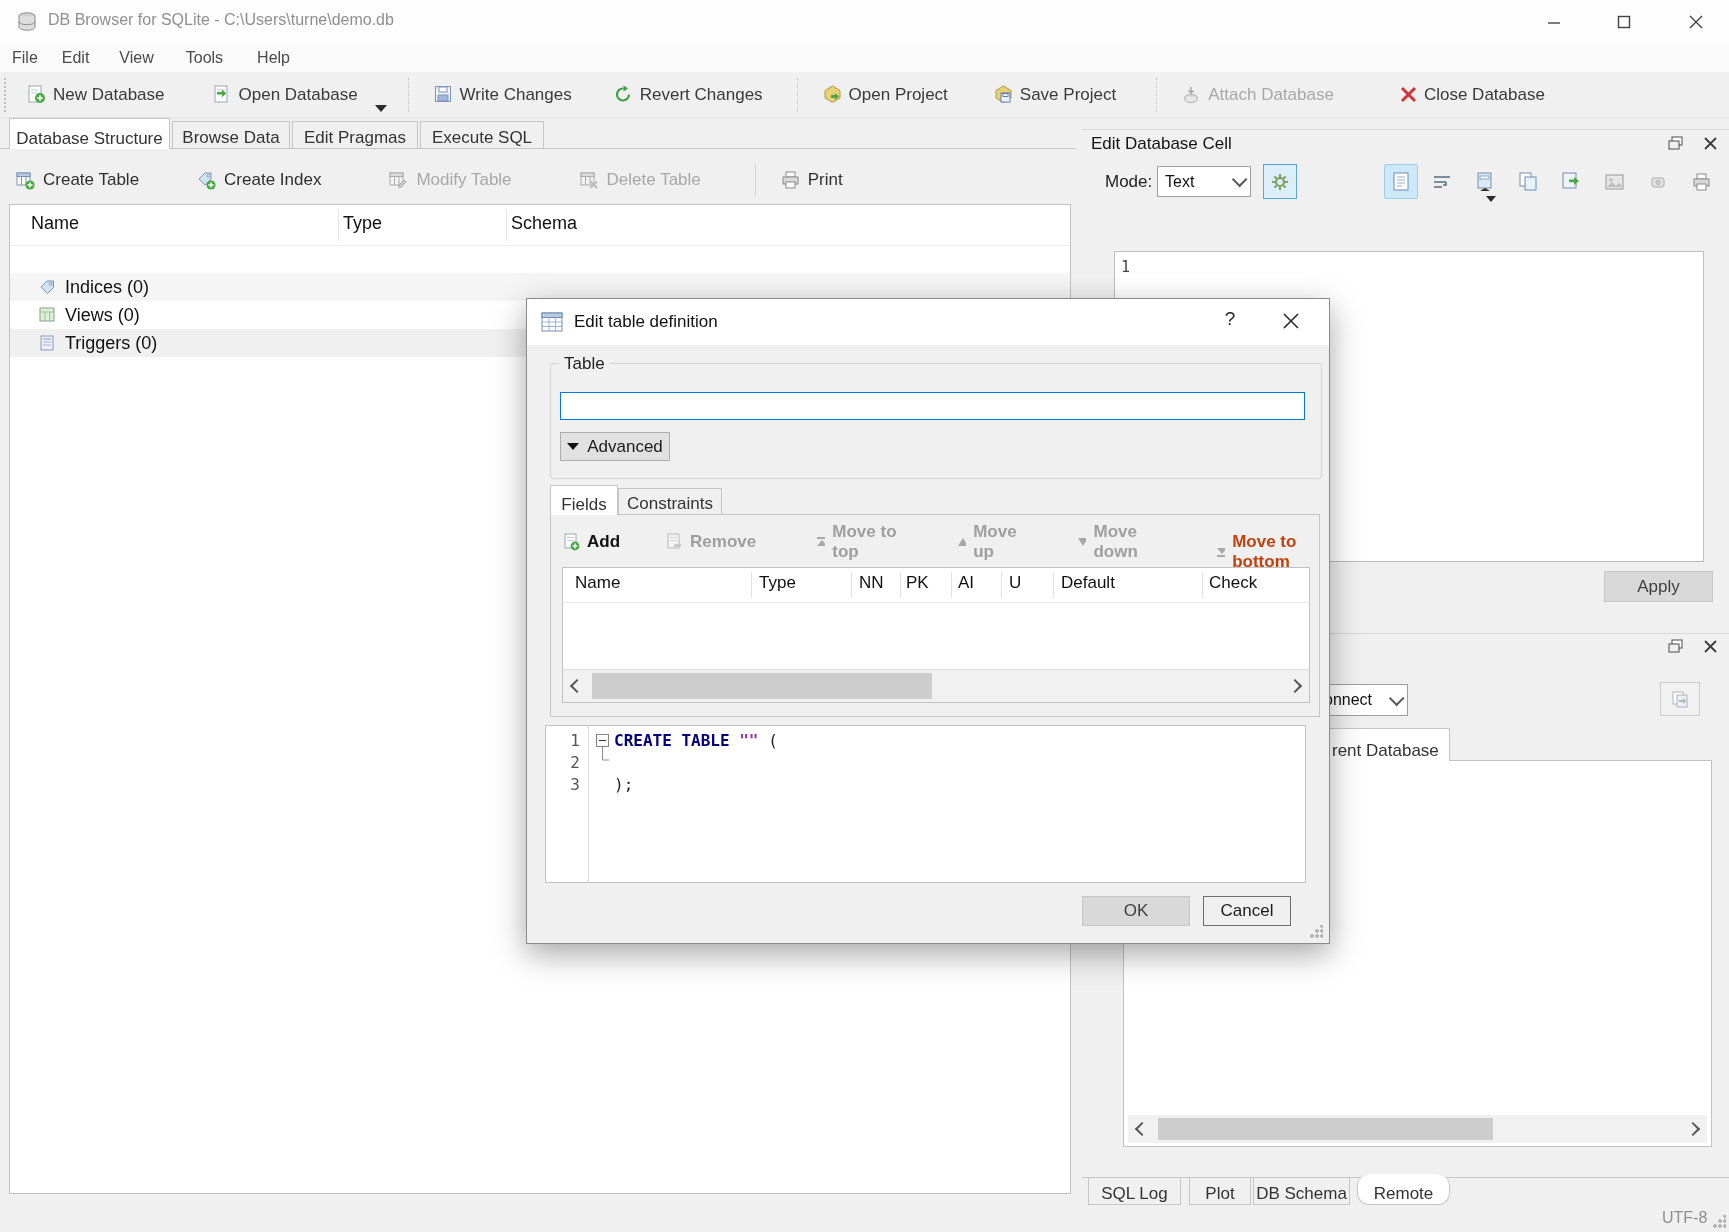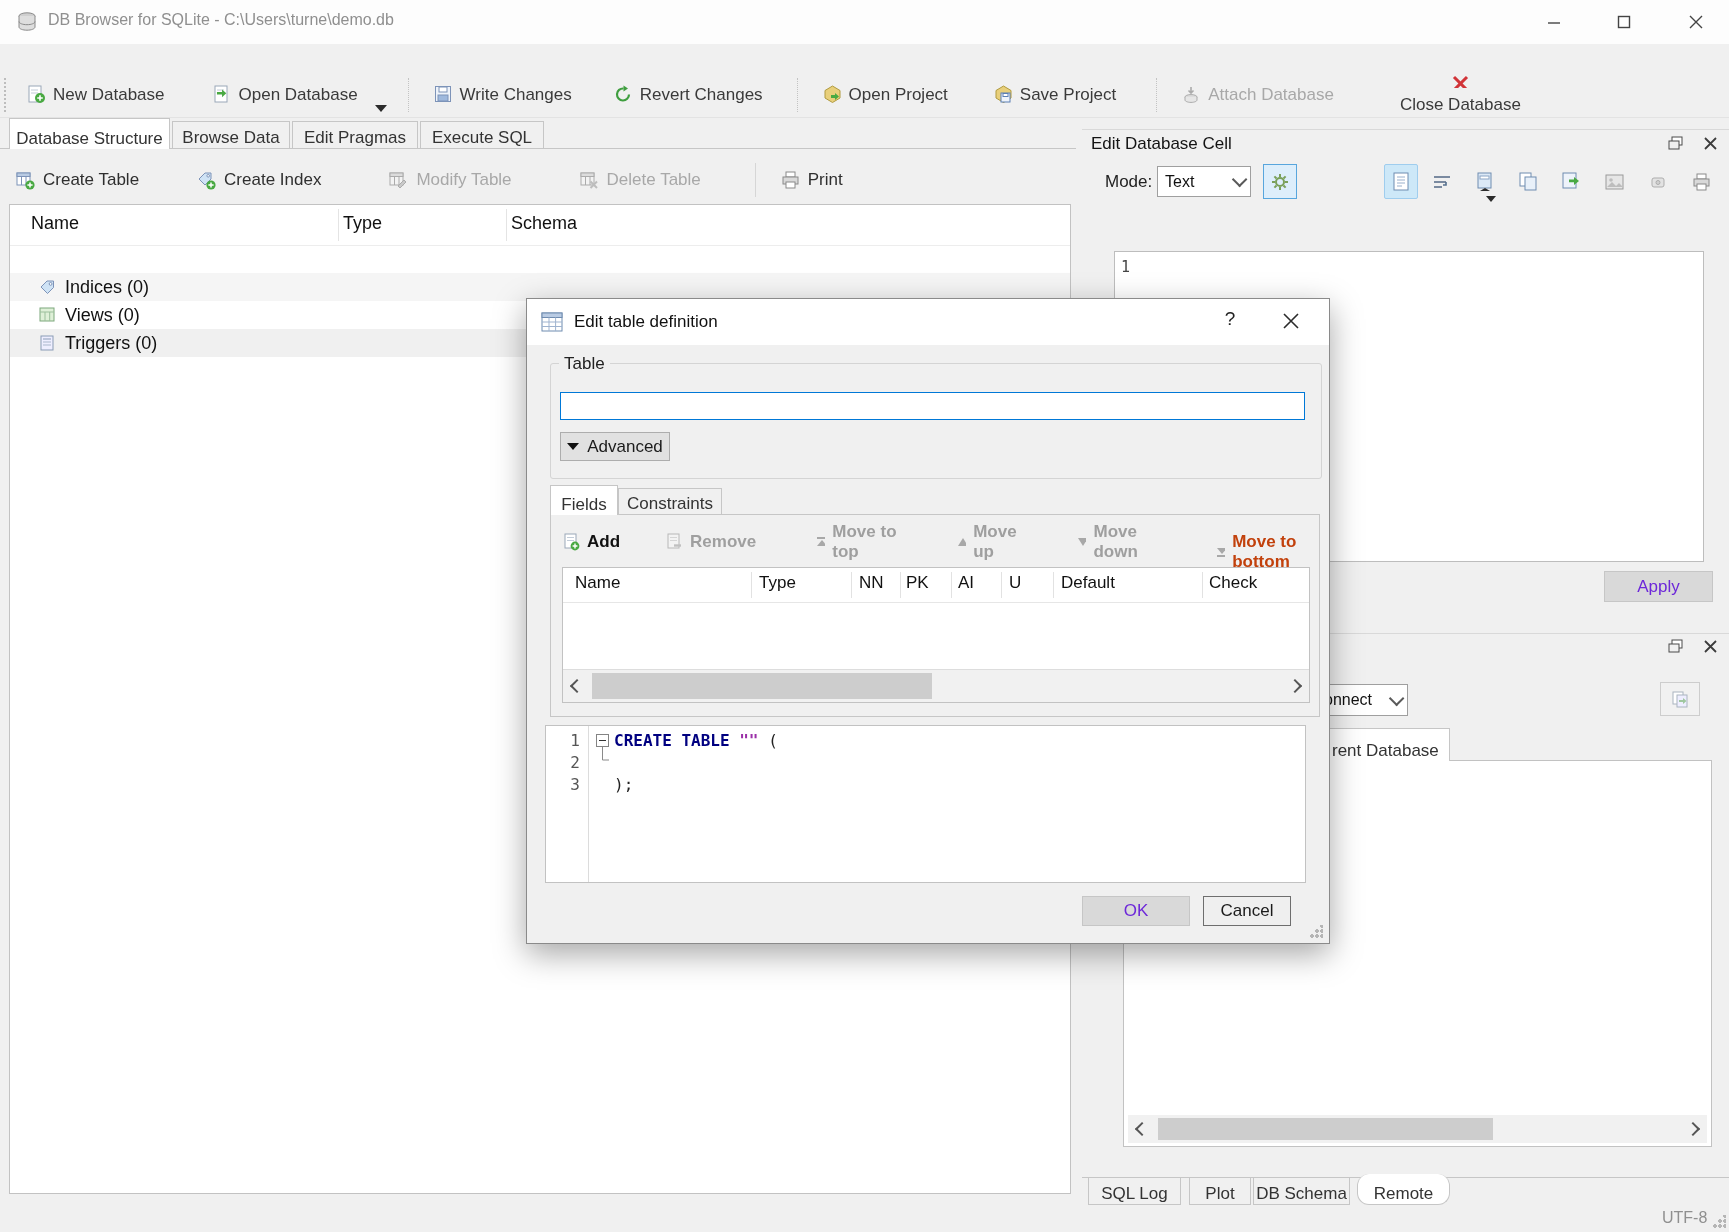--- a/index.html
+++ b/index.html
@@ -34,21 +34,21 @@
   .tree-row{position:absolute;left:0;right:0;height:28px;display:flex;align-items:center;font-size:18px;color:#111;}
   .hdiv{position:absolute;top:4px;width:1px;height:32px;background:#e4e4e4;}
   
   .dock-head{position:absolute;background:#f0f0f0;border-top:1px solid #d9d9d9;font-size:17px;color:#141414;display:flex;align-items:center;}
   .dockbtn{position:absolute;width:22px;height:20px;display:flex;align-items:center;justify-content:center;}
   .combo{position:absolute;background:#fff;border:1px solid #9f9f9f;box-sizing:border-box;display:flex;align-items:center;font-size:16px;color:#111;padding-left:7px;}
   .combo .chev{position:absolute;right:7px;width:9px;height:9px;border-right:2px solid #5a5a5a;border-bottom:2px solid #5a5a5a;transform:rotate(45deg) translateY(-3px);}
   .iconbtn{position:absolute;width:34px;height:35px;display:flex;align-items:center;justify-content:center;border-radius:2px;}
   .iconbtn.active{background:#cde8f8;border:1px solid #9fcdee;box-sizing:border-box;}
   .btn{position:absolute;box-sizing:border-box;background:#e1e1e1;border:1px solid #adadad;display:flex;align-items:center;justify-content:center;font-size:17px;color:#1b1b1b;}
-  .btn.off{background:#d9d9d9;border:1px solid #c6c6c6;color:#6d28d9;}
+  .btn.off{background:#d9d9d9;border:1px solid #c6c6c6;color:#404040;}
   
   .sb{position:absolute;background:#f1f1f1;}
   .sb .thumb{position:absolute;top:3px;bottom:3px;background:#cdcdcd;}
   .sb .arr{position:absolute;top:0;bottom:0;width:28px;display:flex;align-items:center;justify-content:center;background:#f1f1f1;color:#555;}
   .chevL{width:8px;height:8px;border-left:2px solid #555;border-bottom:2px solid #555;transform:rotate(45deg);}
   .chevR{width:8px;height:8px;border-right:2px solid #555;border-top:2px solid #555;transform:rotate(45deg);}
   
   #dialog{left:526px;top:298px;width:804px;height:646px;background:#f0f0f0;border:1px solid #8a8a8a;
           box-shadow:0 10px 30px rgba(0,0,0,.35);box-sizing:border-box;z-index:50;}
   #dlg-title{position:absolute;left:0;top:0;right:0;height:46px;background:#fff;display:flex;align-items:center;}
@@ -96,20 +96,27 @@
           <rect x="1.5" y="1.5" width="11" height="11" fill="none" stroke="#444" stroke-width="1.4"></rect>
         </svg>
       </div>
     <div class="abs winbtn" style="left:1668px;top:0;">
         <svg width="14" height="14">
           <path d="M1 1 L13 13 M13 1 L1 13" stroke="#444" stroke-width="1.4"></path>
         </svg>
       </div>
   </div>
 
+  <div class="abs row" id="menubar">
+    <span class="menu-item">File</span>
+    <span class="menu-item">Edit</span>
+    <span class="menu-item" style="margin-left:6px;">View</span>
+    <span class="menu-item" style="margin-left:8px;">Tools</span>
+    <span class="menu-item" style="margin-left:10px;">Help</span>
+  </div>
 
   <div class="abs row" id="toolbar">
     <span class="handle"></span>
     <div class="tbtn">
       <svg width="19" height="19">
           <rect x="2" y="1" width="12" height="16" fill="#fff" stroke="#9aa7b8"></rect>
           <line x1="4" y1="5" x2="11" y2="5" stroke="#c2ccd8"></line>
           <line x1="4" y1="8" x2="11" y2="8" stroke="#c2ccd8"></line>
           <circle cx="13" cy="13" r="5" fill="#49a942"></circle>
           <path d="M13 10.2v5.6M10.2 13h5.6" stroke="#fff" stroke-width="1.6"></path>
@@ -162,21 +169,21 @@
     </div>
     <span class="tsep" style="margin-left:30px;"></span>
     <div class="tbtn off">
       <svg width="19" height="19">
           <ellipse cx="9" cy="12" rx="6" ry="2.4" fill="#dcdcdc" stroke="#ababab"></ellipse>
           <path d="M3 12v3c0 1.3 2.7 2.4 6 2.4s6-1.1 6-2.4v-3" fill="#e6e6e6" stroke="#ababab"></path>
           <path d="M9 2v6M6.5 5.5L9 8l2.5-2.5" fill="none" stroke="#ababab" stroke-width="1.6"></path>
         </svg>
       <span>Attach Database</span>
     </div>
-    <div class="tbtn" style="margin-left:46px;flex-direction:column;">
+    <div class="tbtn" style="margin-left:46px;">
       <svg width="17" height="17">
           <path d="M2 2 L15 15 M15 2 L2 15" stroke="#d13438" stroke-width="3"></path>
         </svg>
       <span>Close Database</span>
     </div>
   </div>
 
   <div class="tabline" style="left:0;top:148px;width:1076px;"></div>
   <div class="tab active" style="left:9px;top:118px;width:161px;height:31px;">
       <span>Database Structure</span>

